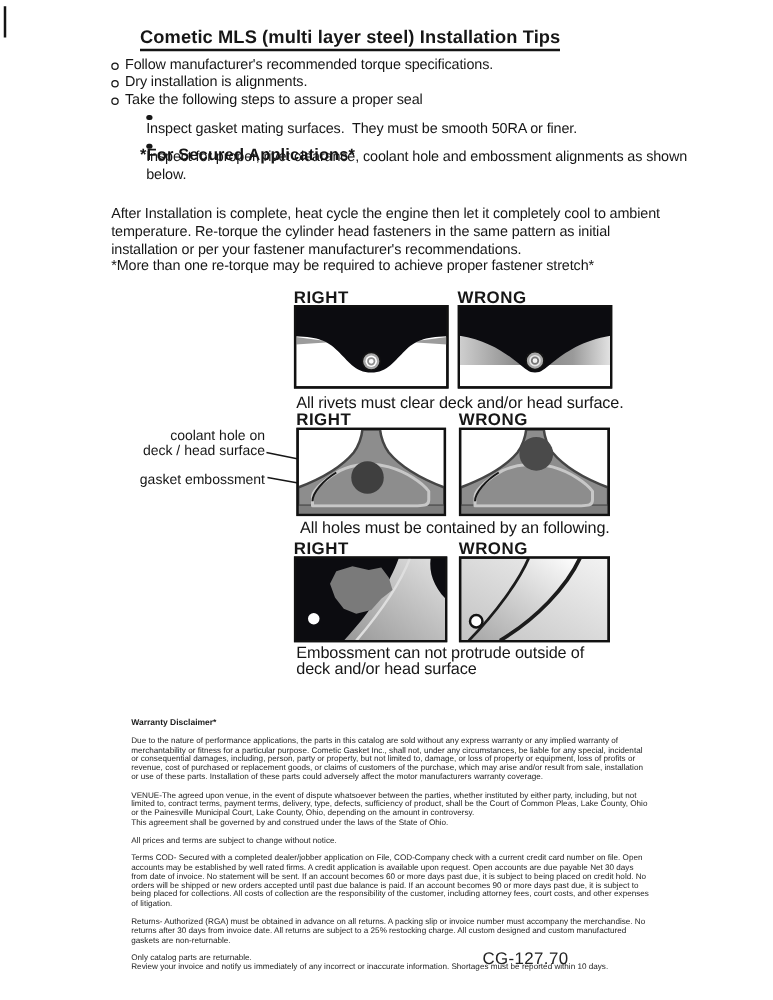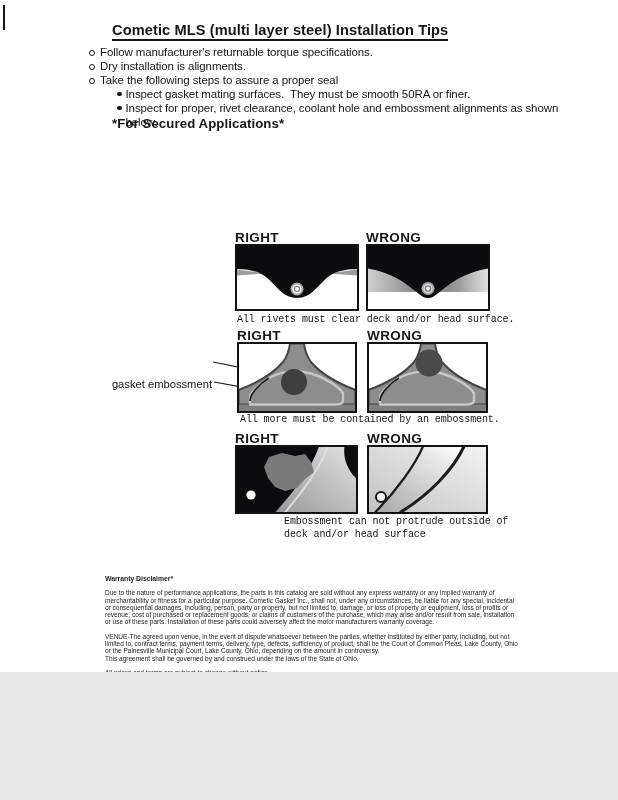--- a/index.html
+++ b/index.html
@@ -1,44 +1,44 @@
 <!DOCTYPE html>
 <html><head>
 <meta charset="utf-8">
 <style>
   html,body{margin:0;padding:0;background:#e8e8e8;}
   .page{
-    position:relative;width:618px;height:672px;background:#ffffff;
+    position:relative;width:618px;height:800px;background:#ffffff;
     font-family:"Liberation Sans", sans-serif;color:#161616;overflow:hidden;
     margin:0 auto;
   }
   .abs{position:absolute;}
   .pre{white-space:pre-wrap;}
 
   .corner-mark{left:3px;top:5px;width:2px;height:25px;background:#141414;}
 
   .doc-title{
     left:112px;top:22px;font-size:14.6px;font-weight:bold;
     border-bottom:2px solid #141414;padding-bottom:1px;letter-spacing:0.1px;
   }
 
   .tips{left:89px;top:45px;font-size:11.5px;line-height:14px;width:470px;letter-spacing:-0.1px;}
   .tip-row{display:flex;align-items:flex-start;}
-  .tip-row.sub{margin-left:28px;}
+  .tip-row.sub{margin-left:28px;flex-direction:column;}
   .b-open{flex:0 0 auto;width:4px;height:4px;border:1px solid #161616;border-radius:50%;margin:4.5px 5px 0 0;}
   .b-fill{flex:0 0 auto;width:4.5px;height:4.5px;background:#161616;border-radius:50%;margin:4.5px 4px 0 0;}
 
   .diesel-heading{left:112px;top:116px;font-size:13.2px;font-weight:bold;letter-spacing:0.1px;}
   .body-p{left:89px;font-size:11.5px;line-height:14.6px;width:450px;letter-spacing:-0.1px;}
   .p1{top:133px;}
   .p2{top:164px;}
   .note{top:206px;width:460px;}
 
   .dg-label{font-weight:bold;font-size:13.5px;text-align:left;letter-spacing:0.4px;}
-  .caption{font-size:10px;letter-spacing:-0.1px;font-family:Liberation Mono, monospace;}
+  .caption{font-size:13px;letter-spacing:-0.1px;}
 
   .side-label{font-size:11.2px;line-height:12px;text-align:right;width:114px;left:98px;}
 
   svg{display:block;}
 
   .fineprint{left:105px;top:575px;width:416px;font-size:6.5px;line-height:7.3px;color:#1c1c1c;}
   .fineprint .fp-h{font-weight:bold;font-size:6.8px;margin:0 0 7px 0;}
   .fineprint p{margin:0 0 7px 0;white-space:pre-line;}
 
   .page-code{left:386px;top:759px;font-size:13.5px;letter-spacing:0.3px;color:#222;}
@@ -48,41 +48,43 @@
 
 <div class="page">
 
   <div class="abs corner-mark"></div>
 
   <div class="abs doc-title">Cometic MLS (multi layer steel) Installation Tips</div>
 
   <div class="abs tips">
     <div class="tip-row">
       <span class="b-open"></span>
-      <span class="pre">Follow manufacturer's returnable torque specifications.</span>
+      <span class="pre">Follow manufacturer's recommended torque specifications.</span>
     </div>
     <div class="tip-row">
       <span class="b-open"></span>
       <span class="pre">Dry installation is alignments.</span>
     </div>
     <div class="tip-row">
       <span class="b-open"></span>
       <span class="pre">Take the following steps to assure a proper seal</span>
     </div>
     <div class="tip-row sub">
       <span class="b-fill"></span>
       <span class="pre">Inspect gasket mating surfaces.  They must be smooth 50RA or finer.</span>
     </div>
     <div class="tip-row sub">
       <span class="b-fill"></span>
       <span class="pre">Inspect for proper, rivet clearance, coolant hole and embossment alignments as shown below.</span>
     </div>
   </div>
 
   <div class="abs diesel-heading">*For Secured Applications*</div>
+  <div class="abs body-p p2">After Installation is complete, heat cycle the engine then let it completely cool to ambient temperature. Re-torque the cylinder head fasteners in the same pattern as initial installation or per your fastener manufacturer's recommendations.</div>
+  <div class="abs body-p note">*More than one re-torque may be required to achieve proper fastener stretch*</div>
 
   <div class="abs dg-label" style="left:235px;top:230px;width:124px;">RIGHT</div>
   <div class="abs dg-label" style="left:366px;top:230px;width:124px;">WRONG</div>
 
   <svg class="abs" style="left:235px;top:244px;" width="124" height="67" viewBox="0 0 124 67">
     <rect x="1" y="1" width="122" height="65" fill="#ffffff" stroke="#111111" stroke-width="2"></rect>
     <path d="M32,29.5 L1.5,25.5 L1.5,31.5 Z" fill="#9c9c9c"></path>
     <path d="M92,29.5 L122.5,25.5 L122.5,31.5 Z" fill="#9c9c9c"></path>
     <path d="M1.5,1.5 H122.5 V25 C104,25.5 97,29 89,36.5 C81,44 75,54 62,54 C49,54 43,44 35,36.5 C27,29 20,25.5 1.5,25 Z" fill="#0c0c10"></path>
     <circle cx="62" cy="45" r="7.2" fill="#a8a8a8" stroke="#141414" stroke-width="1.4"></circle>
@@ -107,20 +109,24 @@
     <circle cx="62" cy="44.5" r="4.6" fill="#e6e6e6"></circle>
     <circle cx="62" cy="44.5" r="2.6" fill="#f2f2f2" stroke="#777777" stroke-width="1.4"></circle>
     <rect x="1" y="1" width="122" height="65" fill="none" stroke="#111111" stroke-width="2"></rect>
   </svg>
 
   <div class="abs caption" style="left:237px;top:314px;">All rivets must clear deck and/or head surface.</div>
 
   <div class="abs dg-label" style="left:237px;top:328px;width:120px;">RIGHT</div>
   <div class="abs dg-label" style="left:367px;top:328px;width:121px;">WRONG</div>
 
+  <div class="abs side-label" style="top:343px;">
+    <div>coolant hole on</div>
+    <div>deck / head surface</div>
+  </div>
   <div class="abs side-label" style="top:378px;">gasket embossment</div>
 
   <svg class="abs" style="left:213px;top:352px;" width="92" height="44" viewBox="0 0 92 44">
     <line x1="0" y1="10" x2="84" y2="27" stroke="#161616" stroke-width="1.2"></line>
     <line x1="1" y1="30" x2="51" y2="39" stroke="#161616" stroke-width="1.2"></line>
   </svg>
 
   <svg class="abs" style="left:237px;top:342px;" width="120" height="71" viewBox="0 0 120 71">
     <rect x="1" y="1" width="118" height="69" fill="#ffffff" stroke="#111111" stroke-width="2"></rect>
     <path d="M1.5,69.5 V48 C20,41 36,32 46,20 C50,14.5 52,10 53,1.5 L67,1.5 C68,10 70,14.5 74,20 C84,32 100,41 118.5,48 V69.5 Z" fill="#8d8d8d" stroke="#454545" stroke-width="2"></path>
@@ -136,21 +142,21 @@
     <rect x="1" y="1" width="119" height="69" fill="#ffffff" stroke="#111111" stroke-width="2"></rect>
     <path d="M1.5,69.5 V48 C20,41 37,32 47,20 C51,14.5 53,10 54,1.5 L68,1.5 C69,10 71,14.5 75,20 C85,32 101,41 119.5,48 V69.5 Z" fill="#8d8d8d" stroke="#454545" stroke-width="2"></path>
     <rect x="1.5" y="62.5" width="118" height="7" fill="#7e7e7e"></rect>
     <line x1="1.5" y1="62" x2="119.5" y2="62" stroke="#5a5a5a" stroke-width="1.4"></line>
     <path d="M13,62.5 L13,55 C13,50 26,39 35,34.5 C47,29 63,28 75,31.5 C89,35.5 102,44 107,51 L107,58 C107,62.5 103,62.5 98,62.5 L17,62.5 C14,62.5 13,62.5 13,62.5 Z" fill="none" stroke="#c7c7c7" stroke-width="2.4" stroke-linejoin="round"></path>
     <path d="M13,59 C13,52 22,42 32,36" fill="none" stroke="#171717" stroke-width="1.6"></path>
     <circle cx="62" cy="21" r="13.5" fill="#4a4a4a"></circle>
     <rect x="1" y="1" width="119" height="69" fill="none" stroke="#111111" stroke-width="2"></rect>
   </svg>
 
-  <div class="abs caption" style="left:240px;top:414px;">All more must be contained by an embossment.</div>
+  <div class="abs caption" style="left:240px;top:414px;">All holes must be contained by an following.</div>
 
   <div class="abs dg-label" style="left:235px;top:431px;width:123px;">RIGHT</div>
   <div class="abs dg-label" style="left:367px;top:431px;width:121px;">WRONG</div>
 
   <svg class="abs" style="left:235px;top:445px;" width="123" height="69" viewBox="0 0 123 69">
     <defs>
       <linearGradient id="g3r" x1="1" y1="0" x2="0" y2="1">
         <stop offset="0" stop-color="#e2e2e2"></stop>
           <stop offset="1" stop-color="#989898"></stop>
       </linearGradient>
@@ -175,21 +181,21 @@
       </linearGradient>
     </defs>
     <rect x="1" y="1" width="119" height="67" fill="url(#g3wbg)" stroke="#111111" stroke-width="2"></rect>
     <path d="M56,1.5 L97,1.5 C86,25 62,50 33,67.5 L8,67.5 C30,45 48,20 56,1.5 Z" fill="url(#g3wband)"></path>
     <path d="M56,1.5 C48,20 30,45 8,67.5" fill="none" stroke="#1c1c1c" stroke-width="2.2"></path>
     <path d="M97,1.5 C86,25 62,50 33,67.5" fill="none" stroke="#1c1c1c" stroke-width="3"></path>
     <circle cx="14" cy="52" r="5" fill="#ffffff" stroke="#141414" stroke-width="2"></circle>
     <rect x="1" y="1" width="119" height="67" fill="none" stroke="#111111" stroke-width="2"></rect>
   </svg>
 
-  <div class="abs caption" style="left:237px;top:516px;width:250px;line-height:12.8px;margin-left:47px;">Embossment can not protrude outside of deck and/or head surface</div>
+  <div class="abs caption" style="left:237px;top:516px;width:250px;line-height:12.8px;">Embossment can not protrude outside of deck and/or head surface</div>
 
   <div class="abs fineprint">
     <div class="fp-h">Warranty Disclaimer*</div>
     <p>Due to the nature of performance applications, the parts in this catalog are sold without any express warranty or any implied warranty of merchantability or fitness for a particular purpose.  Cometic Gasket Inc., shall not, under any circumstances, be liable for any special, incidental or consequential damages, including, person, party or property, but not limited to, damage, or loss of property or equipment, loss of profits or revenue, cost of purchased or replacement goods, or claims of customers of the purchase, which may arise and/or result from sale, installation or use of these parts.  Installation of these parts could adversely affect the motor manufacturers warranty coverage.</p>
     <p>VENUE-The agreed upon venue, in the event of dispute whatsoever between the parties, whether instituted by either party, including, but not limited to, contract terms, payment terms, delivery, type, defects, sufficiency of product, shall be the Court of Common Pleas, Lake County, Ohio or the Painesville Municipal Court, Lake County, Ohio, depending on the amount in controversy.
 This agreement shall be governed by and construed under the laws of the State of Ohio.</p>
     <p>All prices and terms are subject to change without notice.</p>
     <p>Terms COD- Secured with a completed dealer/jobber application on File, COD-Company check with a current credit card number on file.  Open accounts may be established by well rated firms.  A credit application is available upon request.  Open accounts are due payable Net 30 days from date of invoice.  No statement will be sent.  If an account becomes 60 or more days past due, it is subject to being placed on credit hold.  No orders will be shipped or new orders accepted until past due balance is paid.  If an account becomes 90 or more days past due, it is subject to being placed for collections.  All costs of collection are the responsibility of the customer, including attorney fees, court costs, and other expenses of litigation.</p>
     <p>Returns- Authorized (RGA) must be obtained in advance on all returns.  A packing slip or invoice number must accompany the merchandise.  No returns after 30 days from invoice date.  All returns are subject to a 25% restocking charge.  All custom designed and custom manufactured gaskets are non-returnable.</p>
     <p>Only catalog parts are returnable.

